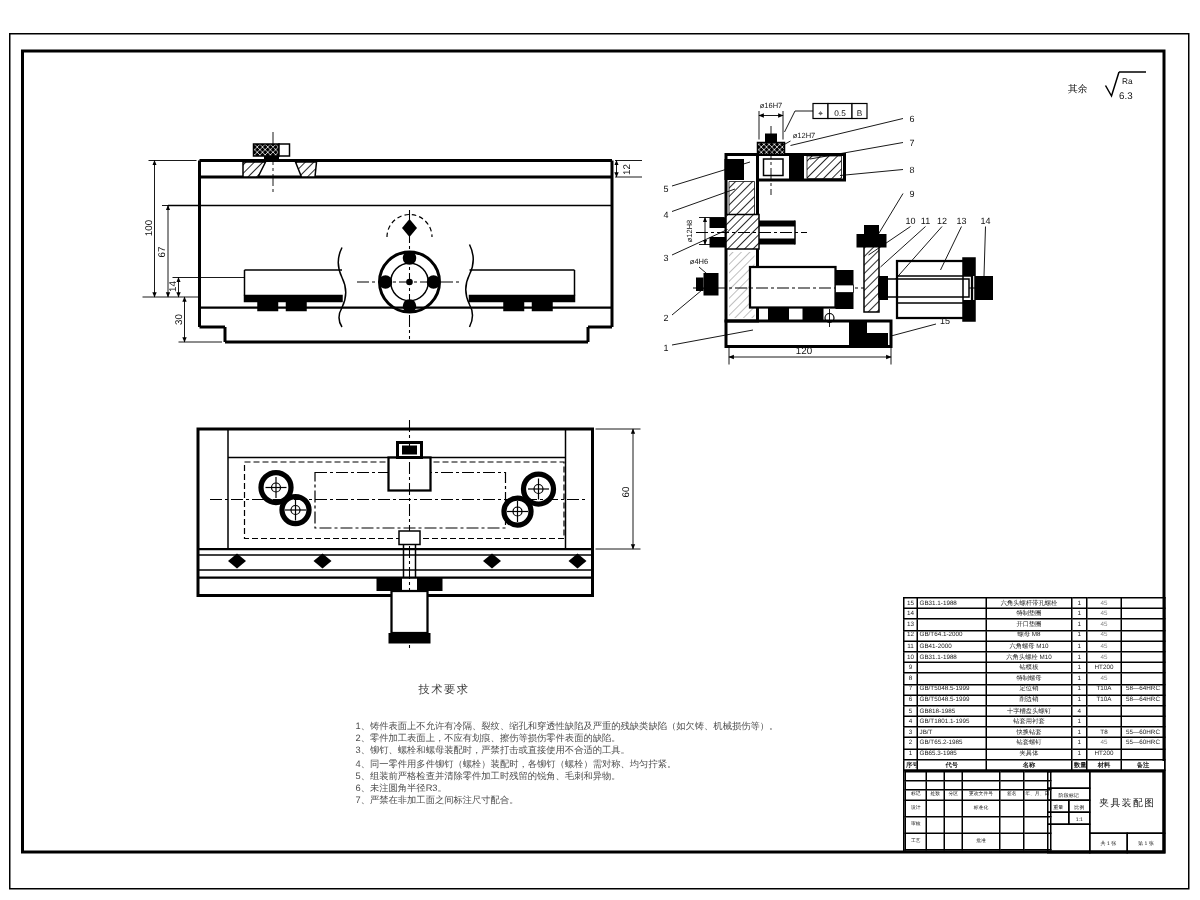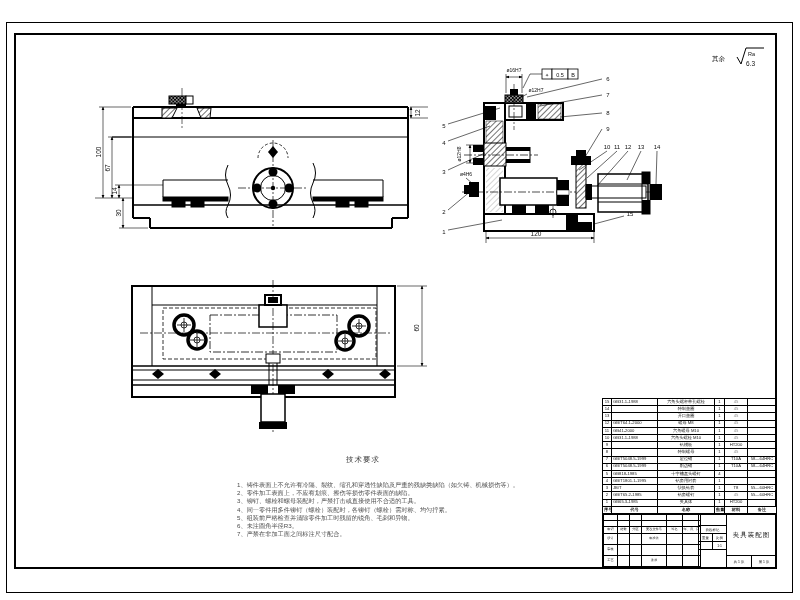--- a/index.html
+++ b/index.html
@@ -9,21 +9,21 @@
   .frame-outer{left:6px;top:22px;width:787px;height:571px;border:1px solid #000;box-sizing:border-box;}
   .frame-inner{left:14px;top:33px;width:763px;height:536px;border:2px solid #000;box-sizing:border-box;}
   svg{position:absolute;left:0;top:0;}
   svg text{font-family:"Liberation Sans",sans-serif;fill:#111;}
   .dimtxt{font-size:6.5px;}
   .callout{font-size:6px;}
   .diatxt{font-size:5px;}
   .toltxt{font-size:5.5px;}
   
   .techreq{left:237px;top:455px;width:210px;color:#4d4d4d;}
-  .techreq .t{font-size:7.5px;color:#3c3c3c;margin-left:42px;margin-bottom:16px;letter-spacing:1px;text-align:center;}
+  .techreq .t{font-size:7.5px;color:#3c3c3c;margin-left:42px;margin-bottom:16px;letter-spacing:1px;}
   .techreq .l{font-size:6.2px;line-height:8.2px;white-space:nowrap;}
   
   .bom{left:602px;top:398px;width:174px;border-collapse:collapse;table-layout:fixed;}
   .bom td{border:1px solid #000;height:6.2px;font-size:4.2px;line-height:4.6px;color:#222;
           padding:0 1px;overflow:hidden;white-space:nowrap;text-align:center;}
   .bom td.c1{text-align:left;}
   .bom tr.hdr td{font-weight:bold;background:#fff;}
   
   .tblock{left:602px;top:513px;width:174px;height:55px;border:1px solid #000;box-sizing:border-box;}
   .tgrid{border-collapse:collapse;table-layout:fixed;width:97px;}

